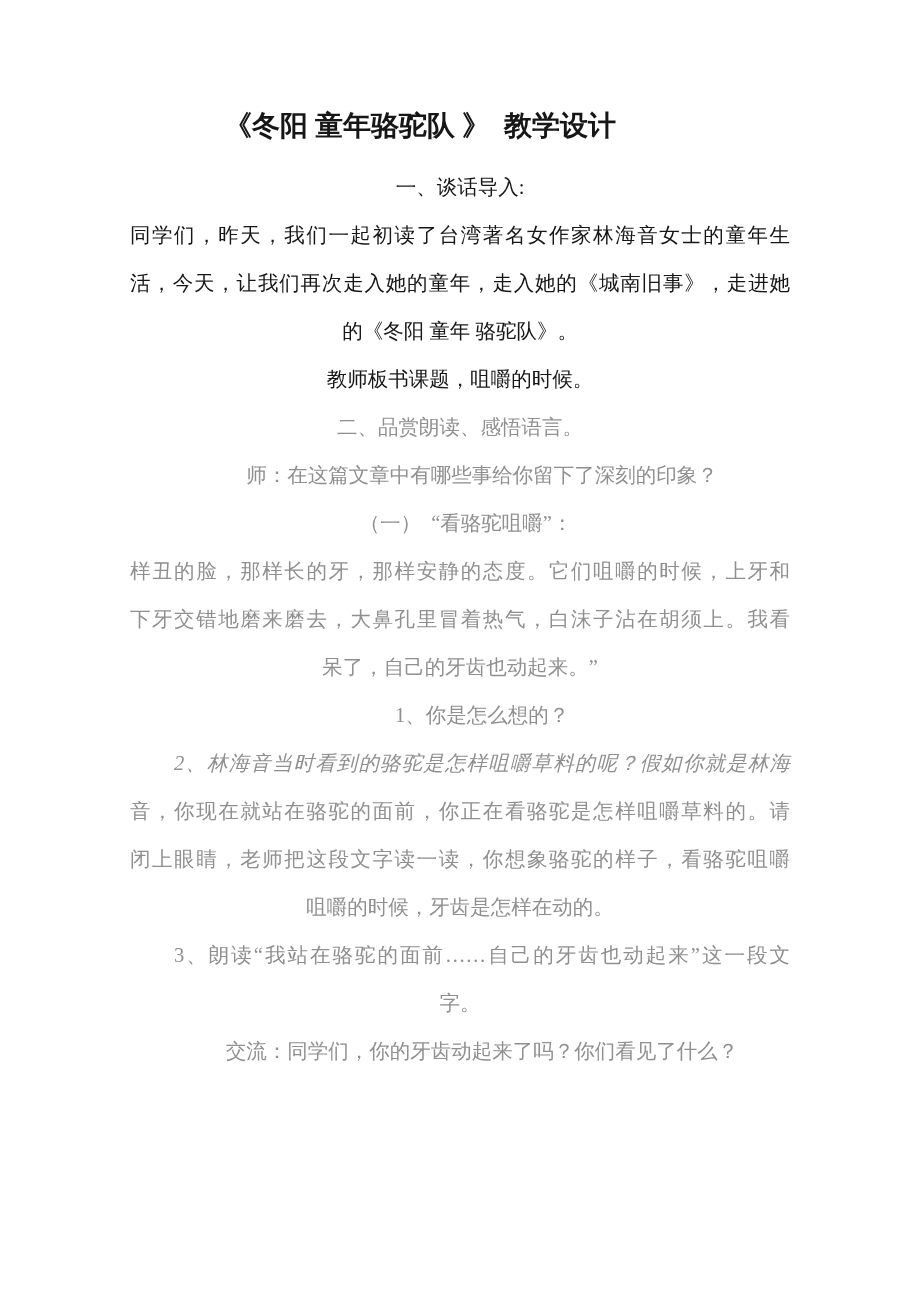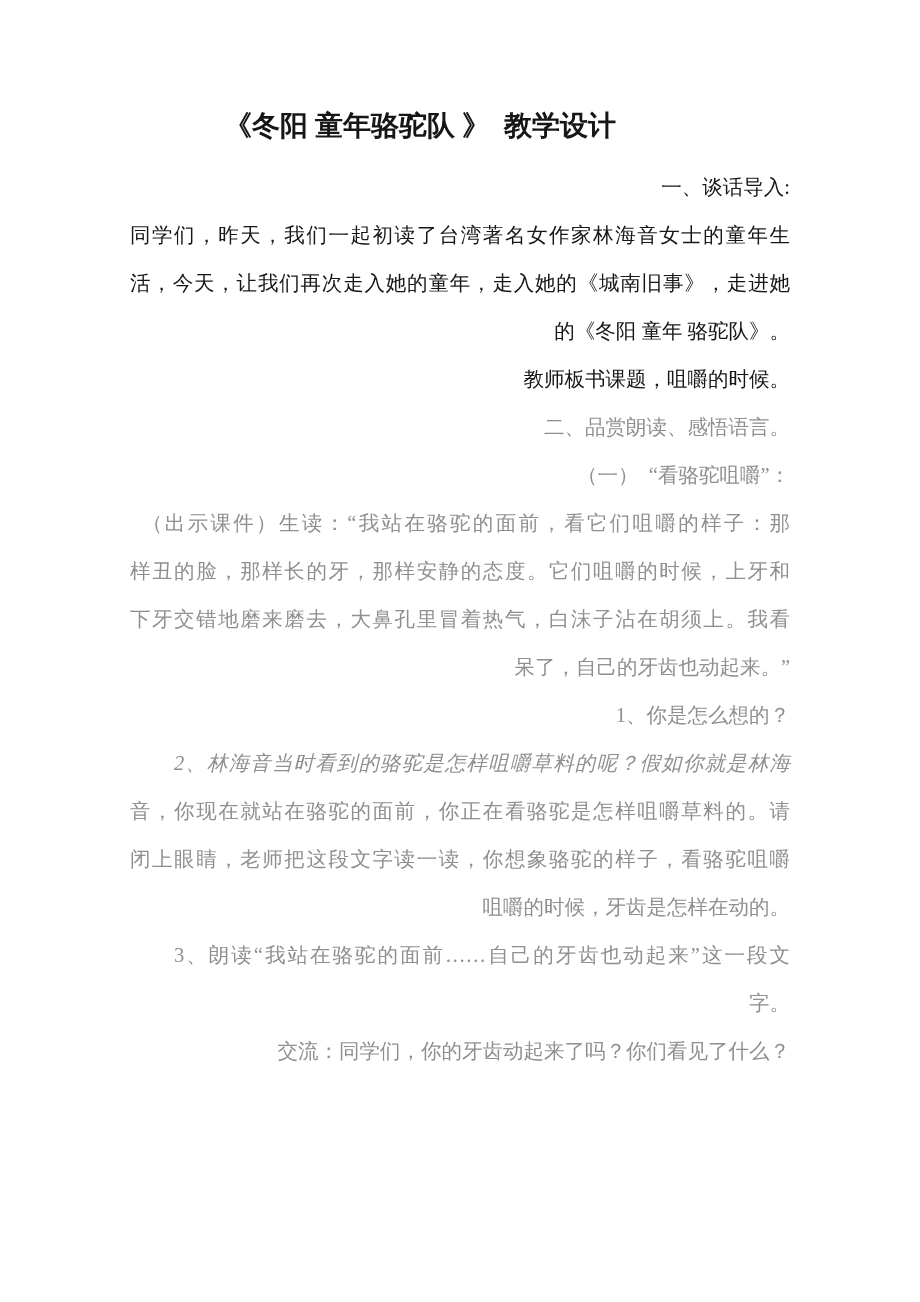--- a/index.html
+++ b/index.html
@@ -36,21 +36,21 @@
     top: 163px;
     width: 660px;
   }
   .para { font-size: 20.5px; }
   .para.black { color: var(--text-black); }
   .para.gray  { color: var(--text-gray); }
   .line {
     height: 48px;
     line-height: 48px;
     white-space: pre;
-    text-align: right;
+    text-align: center;
   }
   
   .line.fill {
     white-space: normal;
     text-align: justify;
     text-align-last: justify;
   }
 </style>
 </head>
 <body>
@@ -66,24 +66,26 @@
       <div class="line fill">活，今天，让我们再次走入她的童年，走入她的《城南旧事》，走进她</div>
       <div class="line">的《冬阳 童年 骆驼队》。</div>
     </div>
     <div class="para black">
       <div class="line">教师板书课题，咀嚼的时候。</div>
     </div>
     <div class="para gray">
       <div class="line">二、品赏朗读、感悟语言。</div>
     </div>
     <div class="para gray">
+      <div class="line" style="text-indent: 44px;">师：在这篇文章中有哪些事给你留下了深刻的印象？</div>
+    </div>
+    <div class="para gray">
       <div class="line" style="text-indent: 12px;">（一）  “看骆驼咀嚼”：</div>
     </div>
     <div class="para gray">
-      <div class="line fill" style="text-indent: 12px;">（出示课件）生读：“我站在骆驼的面前，看它们咀嚼的样子：那</div>
       <div class="line fill">样丑的脸，那样长的牙，那样安静的态度。它们咀嚼的时候，上牙和</div>
       <div class="line fill">下牙交错地磨来磨去，大鼻孔里冒着热气，白沫子沾在胡须上。我看</div>
       <div class="line">呆了，自己的牙齿也动起来。”</div>
     </div>
     <div class="para gray">
       <div class="line" style="text-indent: 44px;">1、你是怎么想的？</div>
     </div>
     <div class="para gray">
       <div class="line fill" style="text-indent: 44px; font-style: italic;">2、林海音当时看到的骆驼是怎样咀嚼草料的呢？假如你就是林海</div>
       <div class="line fill">音，你现在就站在骆驼的面前，你正在看骆驼是怎样咀嚼草料的。请</div>

